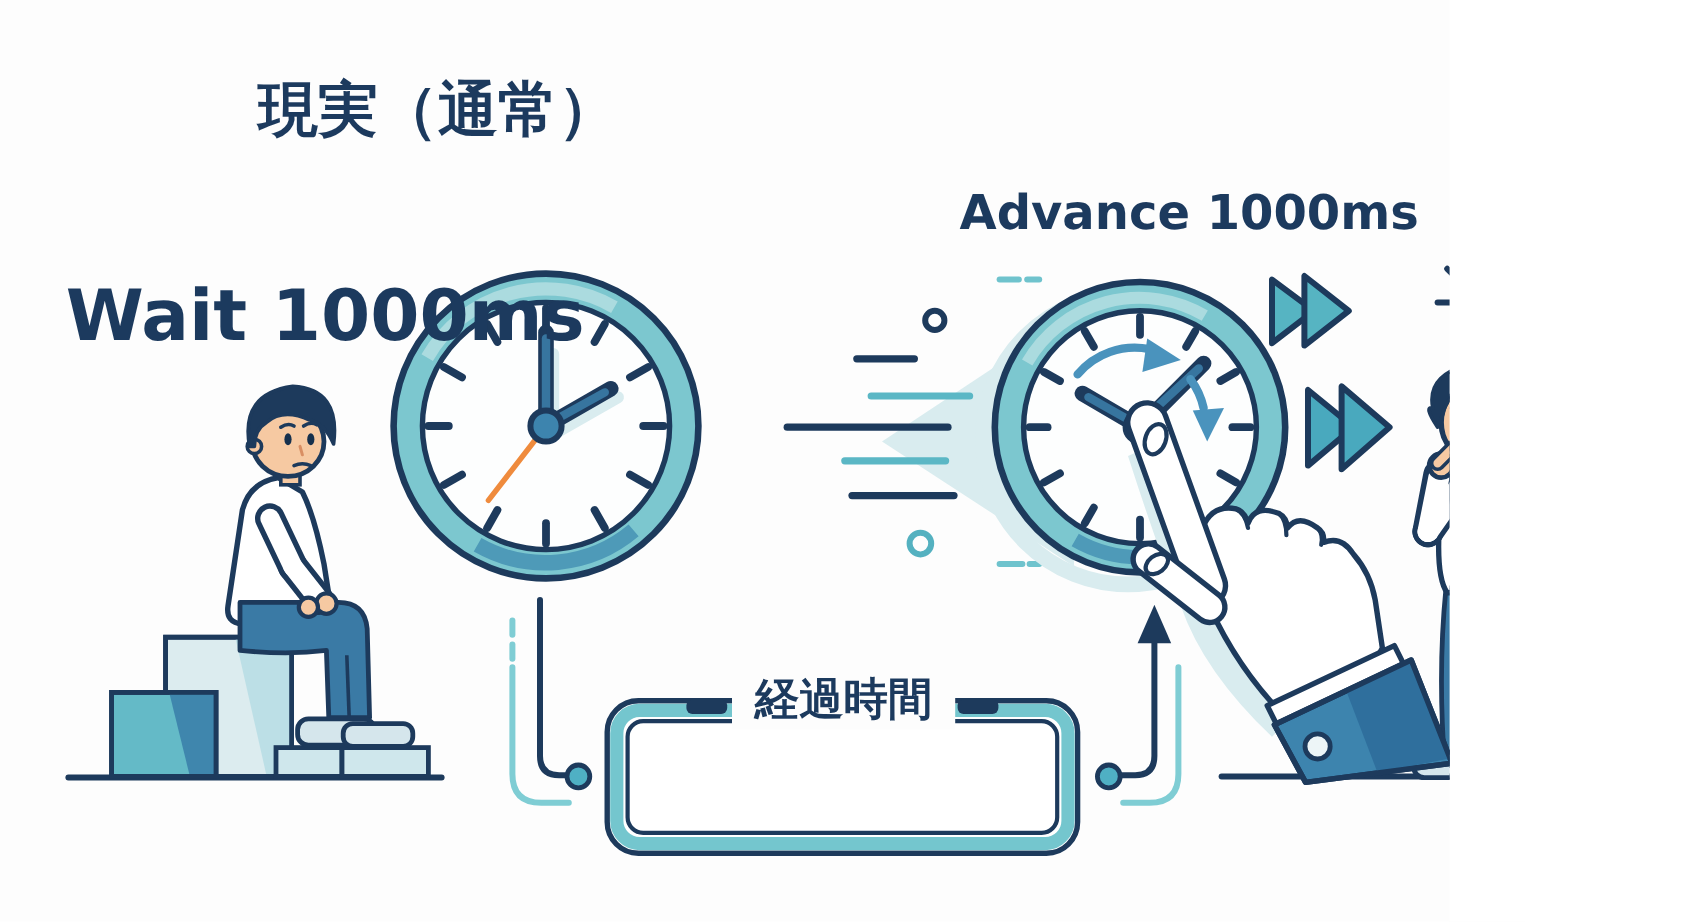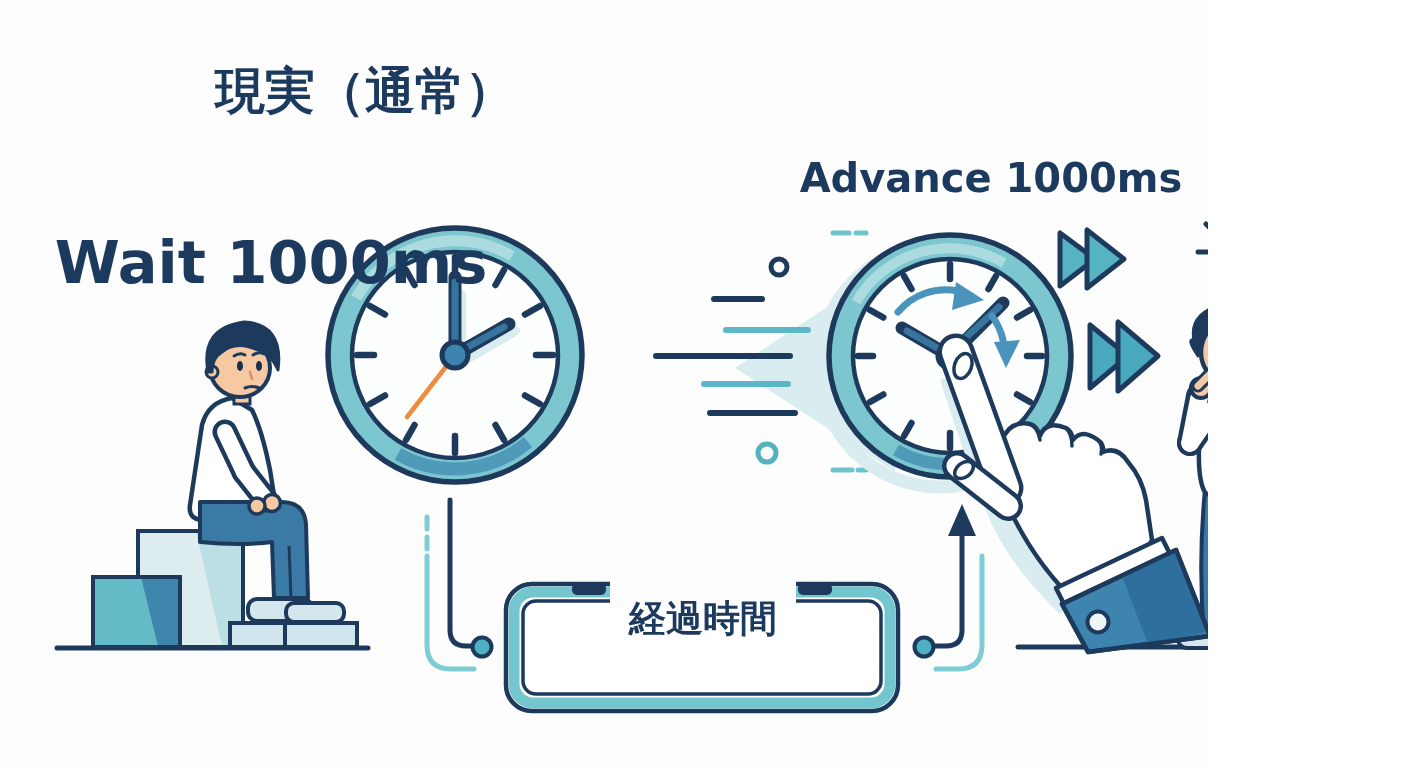--- a/index.html
+++ b/index.html
@@ -7,21 +7,21 @@
     position:relative; width:1208px; height:768px;
     background:#fdfdfd; overflow:hidden;
     font-family:"DejaVu Sans","Liberation Sans",sans-serif;
     color:#1c3a5e;
   }
   .txt{position:absolute; white-space:nowrap; transform:translateX(-50%); line-height:1; font-weight:700;}
   .title-left   {left:365px;  top:66px;  font-size:50px; letter-spacing:0px;}
   .title-right  {left:962px;  top:68px;  font-size:47px; letter-spacing:0px;}
   .wait-label   {left:228px;  top:233px; font-size:59px;margin-left:43px;}
   .advance-label{left:991px;  top:158px; font-size:40px;}
-  .elapsed-jp   {left:703px;  top:564px; font-size:37px;margin-top:36px;}
+  .elapsed-jp   {left:703px;  top:564px; font-size:37px;}
   .elapsed-val  {left:702px;  top:614px; font-size:52px; letter-spacing:-1px;}
   svg.illu{position:absolute; left:0; top:0;}
 </style>
 </head>
 <body>
 
 <div class="canvas">
 
   <svg class="illu" width="1408" height="768" viewBox="0 0 1408 768">
 

